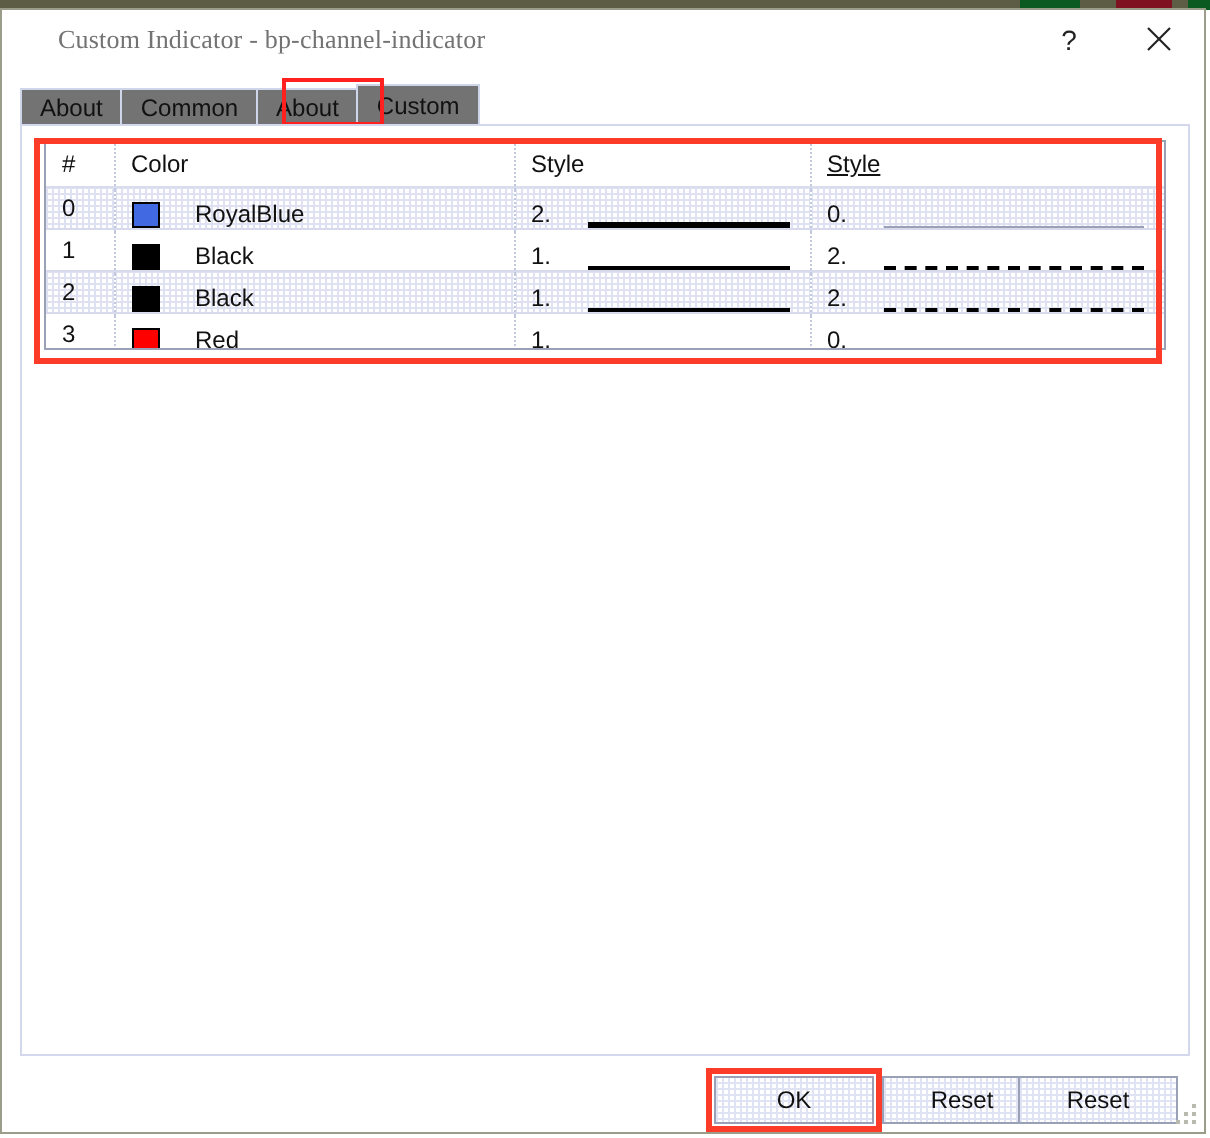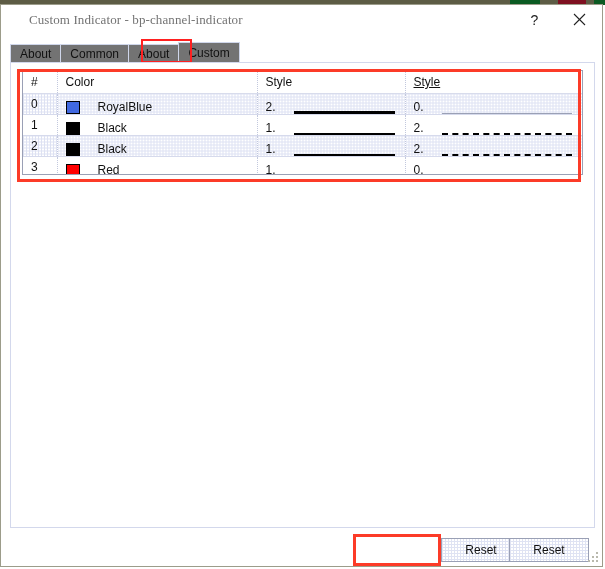--- a/index.html
+++ b/index.html
@@ -439,20 +439,21 @@
           </tr>
         </tbody>
       </table>
     </div>
 
   </div>
 
   <div class="grid-highlight"></div>
 
   <div class="btnbar">
+    <button class="btn btn-ok">OK</button>
     <button class="btn btn-cancel">Reset</button>
     <button class="btn btn-reset">Reset</button>
   </div>
   <div class="btn-highlight"></div>
 
   <div class="grip">
     <i style="left:9px;top:1px;"></i>
     <i style="left:5px;top:5px;"></i>
       <i style="left:9px;top:5px;"></i>
     <i style="left:1px;top:9px;"></i>

